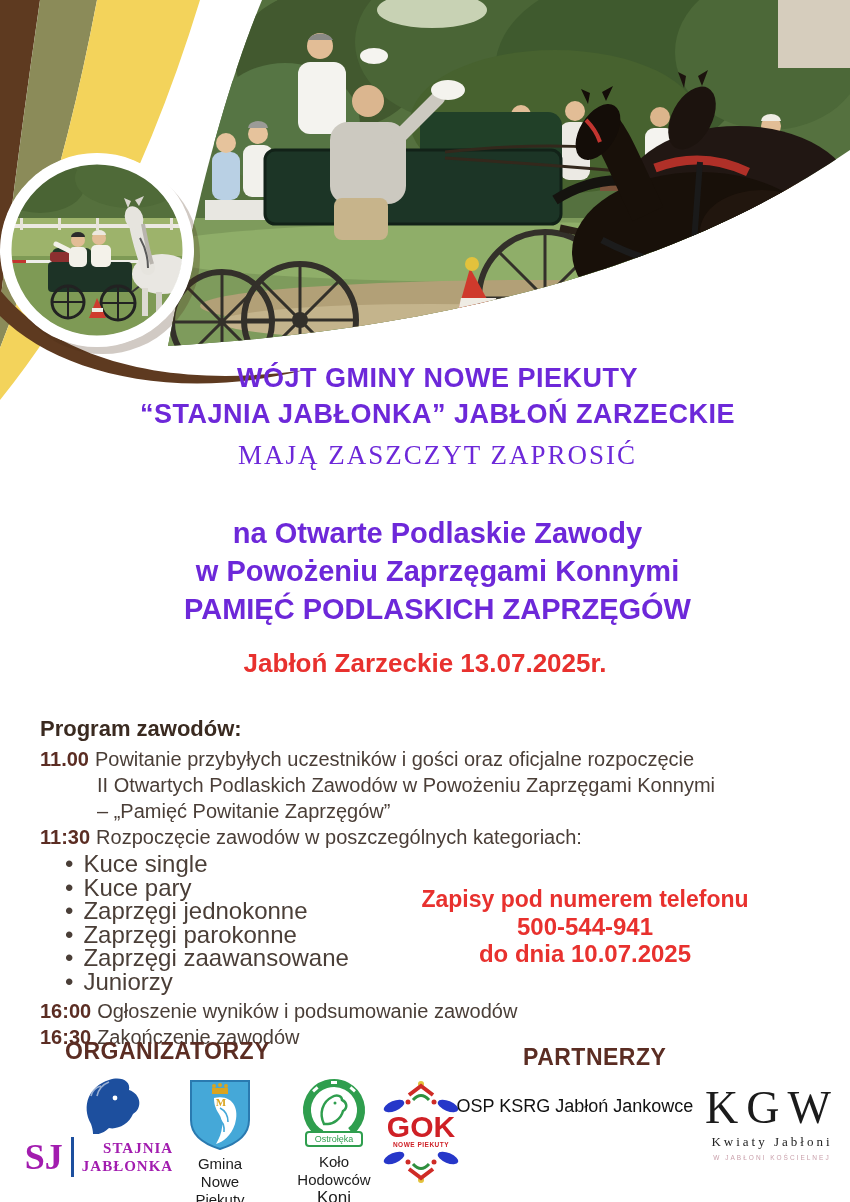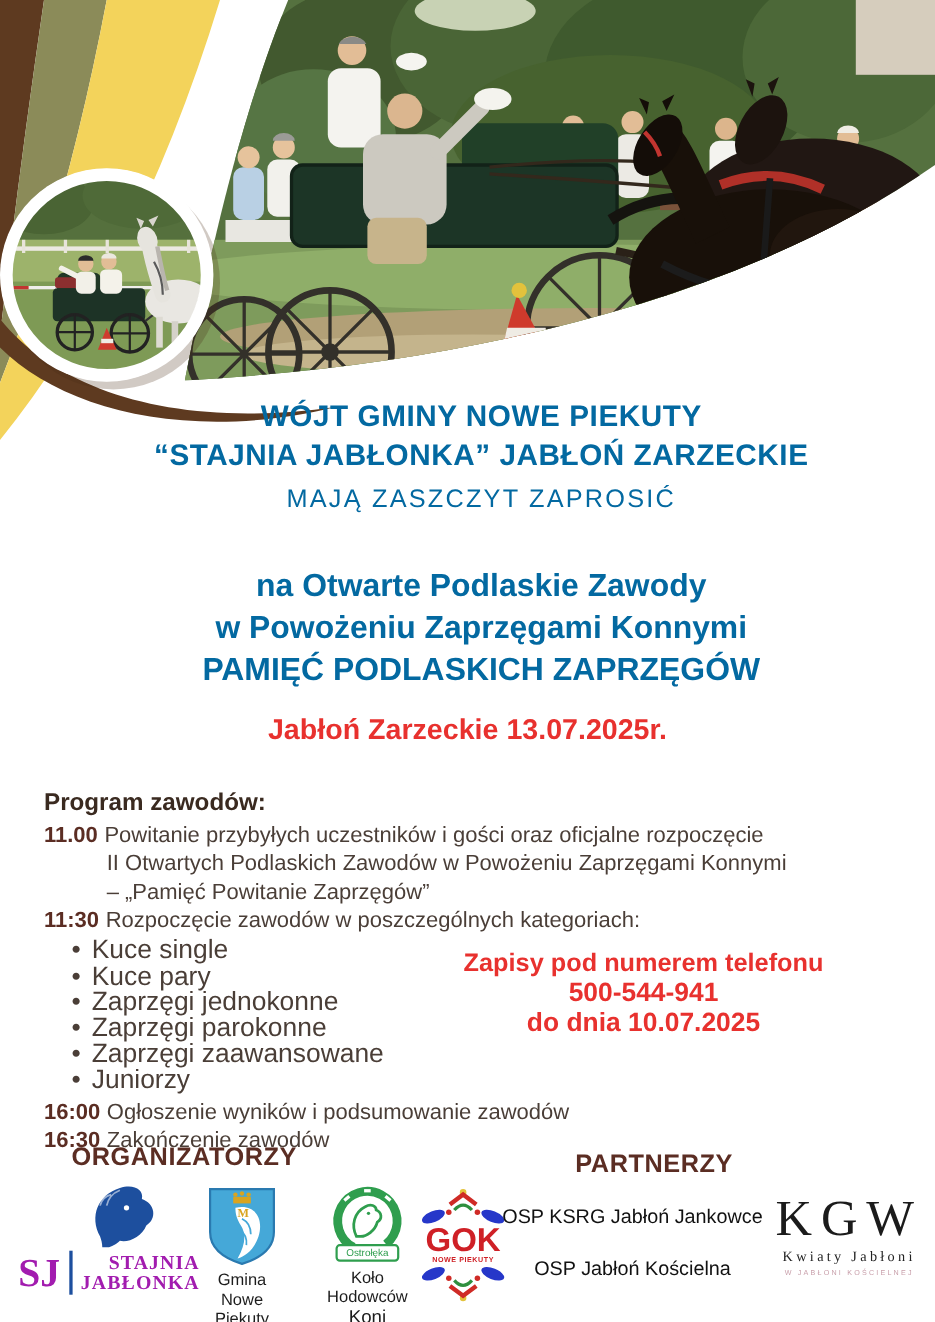--- a/index.html
+++ b/index.html
@@ -1,46 +1,46 @@
 <!DOCTYPE html>
 <html><head>
 <meta charset="utf-8">
 <style>
   html,body{margin:0;padding:0;background:#fff;}
   .page{position:relative;width:850px;height:1202px;margin:0 auto;background:#fff;
         font-family:"Liberation Sans",sans-serif;overflow:hidden;}
   .hero-svg{position:absolute;top:0;left:0;}
   .abs{position:absolute;}
   .center{text-align:center;width:850px;left:0;}
-  .brown{color:#0369a1;margin-left:25px;}
+  .brown{color:#6d28d9;margin-left:25px;}
   .body-col{color:#4a3e37;}
   .red{color:#e8312e;}
   .title-line{font-size:27px;font-weight:800;line-height:36px;letter-spacing:.5px;}
-  .subtitle-line{font-size:23px;font-weight:400;letter-spacing:2px;margin-top:8px;}
+  .subtitle-line{font-size:27px;font-weight:400;letter-spacing:2px;margin-top:8px;font-family:Liberation Serif, serif;}
   .event-line{font-size:29px;font-weight:800;line-height:38px;}
   .date-line{font-size:26px;font-weight:800;}
   .fee-line{font-size:29px;font-weight:800;}
   .prog-head{font-size:22px;font-weight:800;color:#3a2a20;margin-bottom:4px;}
   .prog-row{font-size:20px;line-height:26px;}
   .prog-row .time{font-weight:700;color:#5b2d23;margin-right:6px;}
   .prog-row.cont{padding-left:57px;}
   .bullets{margin-top:2px;}
   .bullet-row{font-size:24px;line-height:23.5px;padding-left:25px;}
   .bullet-row .dot{margin-right:10px;}
-  .reg-block{width:430px;text-align:center;font-weight:800;}
+  .reg-block{width:430px;text-align:center;font-weight:800;margin-top:24px;}
   .reg-l1{font-size:23px;line-height:27px;}
   .reg-l2,.reg-l3{font-size:24px;line-height:27px;}
   .sect-head{font-size:23px;font-weight:800;color:#5b2d23;letter-spacing:.5px;}
   
   .logo-box{position:absolute;display:flex;flex-direction:column;align-items:center;}
   .logo-caption{font-size:15px;line-height:18px;color:#1c1c1c;text-align:center;margin-top:3px;}
   .sj-row{display:flex;align-items:center;margin-top:2px;color:#a21caf;text-align:right;}
   .sj-letters{font-family:"Liberation Serif",serif;font-size:36px;font-weight:700;}
   .sj-bar{width:3px;height:40px;background:#1d4f9e;margin:0 8px;}
-  .sj-name{font-family:"Liberation Serif",serif;font-size:18px;line-height:18px;font-weight:700;letter-spacing:1px;}
+  .sj-name{font-family:"Liberation Serif",serif;font-size:15px;line-height:18px;font-weight:700;letter-spacing:1px;}
   .partner-lines{position:absolute;width:260px;text-align:center;color:#111;}
   .partner-line{font-size:18px;}
   .kgw-box{position:absolute;width:160px;text-align:center;}
   .kgw-acronym{font-family:"Liberation Serif",serif;font-size:46px;line-height:48px;letter-spacing:8px;color:#1b1b1b;position:relative;}
   .kgw-name{font-family:"Liberation Serif",serif;font-size:13px;letter-spacing:3px;color:#222;margin-top:2px;}
   .kgw-sub{font-size:6.5px;letter-spacing:2px;color:#c9a0ab;margin-top:4px;}
   .gok-sub{letter-spacing:.5px;}
 </style>
 </head>
 <body>
@@ -343,21 +343,20 @@
         <circle cx="30" cy="92" r="2.5" fill="#cf2b26"></circle>
           <circle cx="56" cy="92" r="2.5" fill="#cf2b26"></circle>
         <ellipse cx="16" cy="96" rx="11" ry="5" transform="rotate(22 16 96)" fill="#2637c9"></ellipse>
         <ellipse cx="70" cy="96" rx="11" ry="5" transform="rotate(-22 70 96)" fill="#2637c9"></ellipse>
       </g>
     </svg>
   </div>
 
   <div class="partner-lines" style="top:1096px;left:445px;">
     <div class="partner-line">OSP KSRG Jabłoń Jankowce</div>
-    <div class="partner-line" style="margin-top:26px;">OSP Jabłoń Kościelna</div>
   </div>
 
   <div class="kgw-box" style="top:1084px;left:692px;">
     <div class="kgw-acronym">KGW</div>
     <svg width="160" height="0" style="overflow:visible;position:absolute;top:0;left:0;" viewBox="0 0 160 1">
       <g>
         <g transform="translate(62,8)">
             <circle r="4" fill="#f4bcc9"></circle>
             <circle cx="5" cy="3" r="4" fill="#f1aebe"></circle>
             <circle cx="-4" cy="4" r="3.5" fill="#f4bcc9"></circle>

